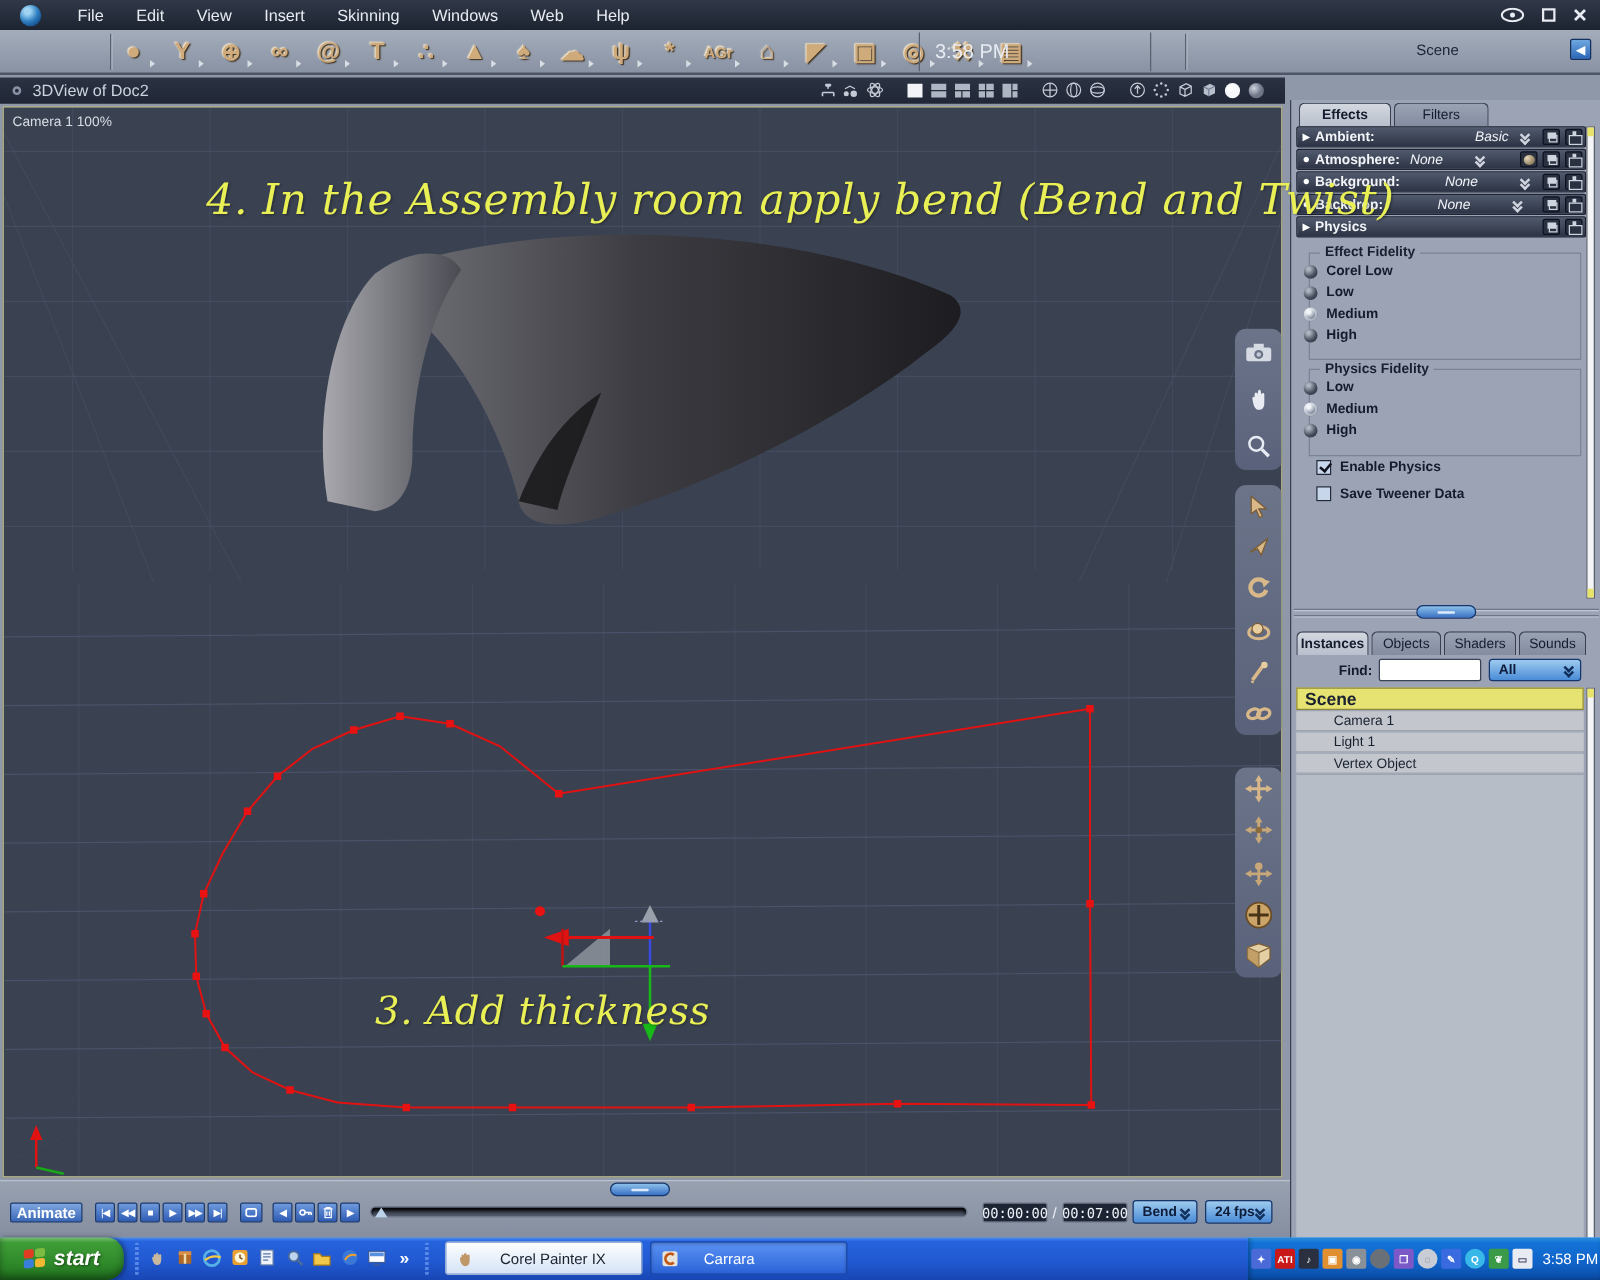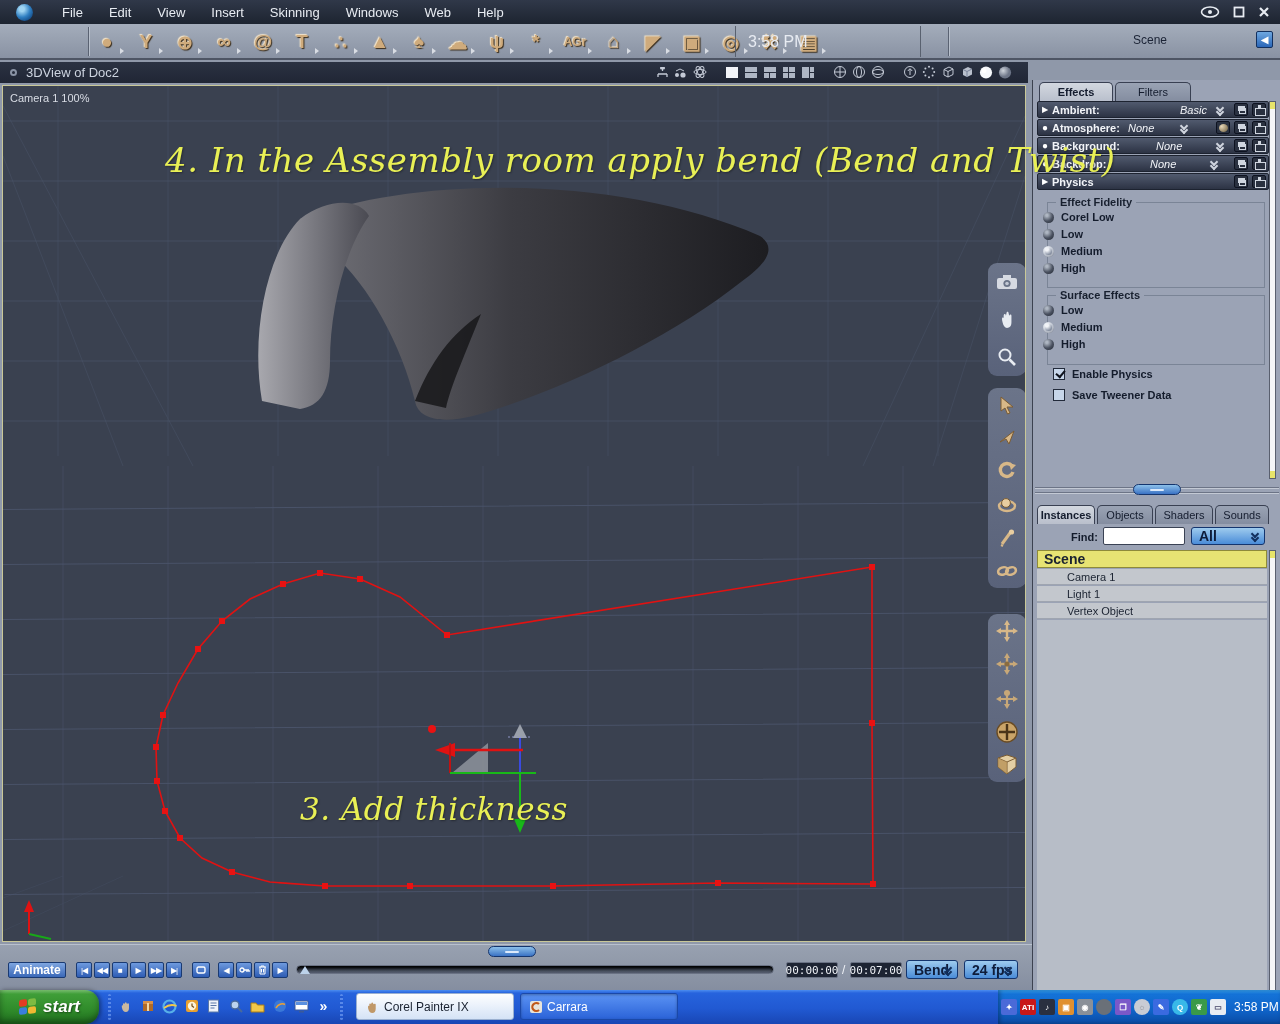--- a/index.html
+++ b/index.html
@@ -109,21 +109,21 @@
   .vscroll::before { top:0; } .vscroll::after { bottom:0; }
   .splitter { position:absolute; left:0; width:248px; height:13px; }
   .splitter .line { position:absolute; left:2px; width:244px; height:1px; background:#6c7486; box-shadow:0 1px 0 #c3c9d4; }
   .pill { position:absolute; width:48px; height:11px; border-radius:6px; border:1px solid #14356e;
     background:linear-gradient(#8cc0ea,#3a72c4); z-index:8; }
   .pill::after { content:""; position:absolute; left:50%; top:4px; width:14px; height:2px; margin-left:-7px; background:#dceafc; border-radius:2px; }
 
   .find-label { position:absolute; font-size:11px; font-weight:bold; color:#141c2c; }
   .find-input { position:absolute; background:#fff; border:1px solid #3a4254; border-radius:2px; }
   .dropdown { position:absolute; border:1px solid #14356e; border-radius:3px;
-    background:linear-gradient(#9ecbee,#4a8cd8); font-size:14px; font-weight:bold; color:#0e1c3a;
+    background:linear-gradient(#9ecbee,#4a8cd8); font-size:11px; font-weight:bold; color:#0e1c3a;
     display:flex; align-items:center; padding-left:7px; }
   .dropdown .chev2 i, .dropdown .chev2 b { border-color:#12305e; }
 
   .list-row { position:absolute; left:4px; width:230px; font-size:11px; color:#1a2230;
     display:flex; align-items:center; border-bottom:1px solid #9fa5b0; background:#c3c7cd; }
   .list-row.root { background:#e7e373; font-size:14px; font-weight:bold; border:1px solid #8e8a3a; }
 
   
   .transport { position:absolute; left:0; top:944px; width:1032px; height:46px;
     background:linear-gradient(#98a1b0,#858ea0); border-top:1px solid #b9c1cd; z-index:5; }
@@ -150,21 +150,21 @@
     display:flex; align-items:center; justify-content:center; gap:6px;
     color:#fff; font-size:17px; font-weight:bold; font-style:italic; text-shadow:1px 1px 2px #1a4a18; }
   .winflag { width:18px; height:16px; display:grid; grid-template-columns:8px 8px; grid-template-rows:7px 7px;
     gap:1px; transform:skewY(-6deg); }
   .winflag i { border-radius:2px; }
   .ql { position:absolute; top:5px; width:19px; height:22px; display:flex; align-items:center;
     justify-content:center; font-size:13px; }
   .tsep { position:absolute; top:4px; width:3px; height:26px;
     background:repeating-linear-gradient(#6f9bf2 0 2px, #2159d2 2px 4px); opacity:.7; border-radius:2px; }
   .taskbtn { position:absolute; top:3px; height:27px; border-radius:3px; font-size:12px;
-    display:flex; align-items:center; gap:4px; padding:0 8px; }
+    display:flex; align-items:center; gap:20px; padding:0 8px; }
   .task-light { background:linear-gradient(#fdfeff,#d5e3f6); color:#1a2230; border:1px solid #9ab0d0; }
   .task-blue { background:linear-gradient(#5b93f4,#2b63d8); color:#fff; border:1px solid #1a48a8;
     box-shadow:inset 0 1px 3px rgba(0,0,0,.3); }
   .tray { position:absolute; right:0; top:0; width:282px; height:34px;
     background:linear-gradient(#35a0f2 0%, #1473d8 12%, #0f63c8 60%, #0a4ba4 100%);
     box-shadow:2px 0 4px rgba(0,0,0,.3) inset; display:flex; align-items:center; }
   .tray-ic { width:16px; height:16px; margin-left:3px; border-radius:2px; font-size:8px; font-weight:bold;
     display:flex; align-items:center; justify-content:center; color:#fff; }
   .tray-clock { color:#fff; font-size:12px; margin-left:8px; }
 
@@ -634,21 +634,21 @@
     <div class="radio-row" style="top:165px;">
         <span class="radio sel"></span>
         <span>Medium</span>
       </div>
     <div class="radio-row" style="top:182px;">
         <span class="radio"></span>
         <span>High</span>
       </div>
 
     <div class="fieldset" style="top:215px; height:70px;">
-      <span class="fs-legend">Surface Effects</span>
+      <span class="fs-legend">Physics Fidelity</span>
     </div>
     <div class="radio-row" style="top:224px;">
         <span class="radio"></span>
         <span>Low</span>
       </div>
     <div class="radio-row" style="top:241px;">
         <span class="radio sel"></span>
         <span>Medium</span>
       </div>
     <div class="radio-row" style="top:258px;">

